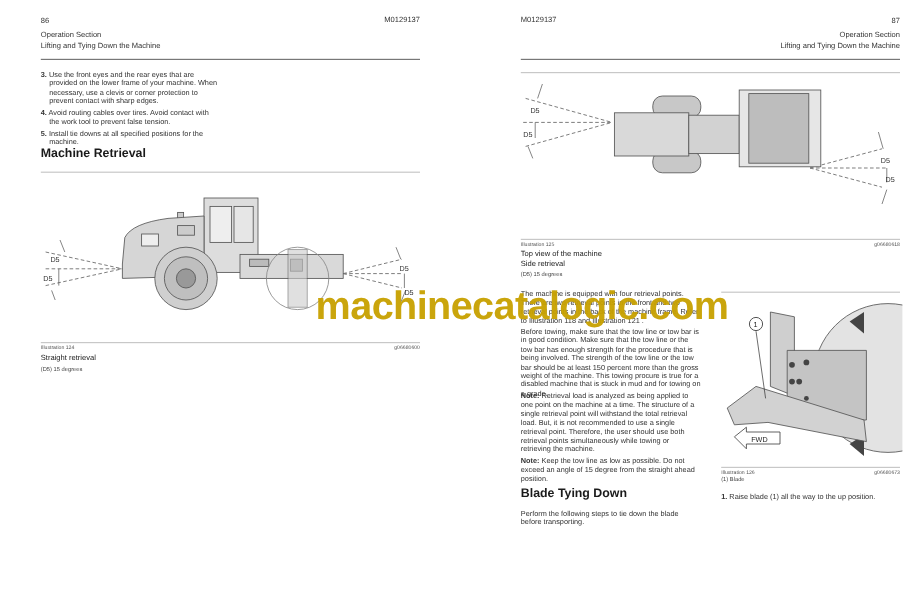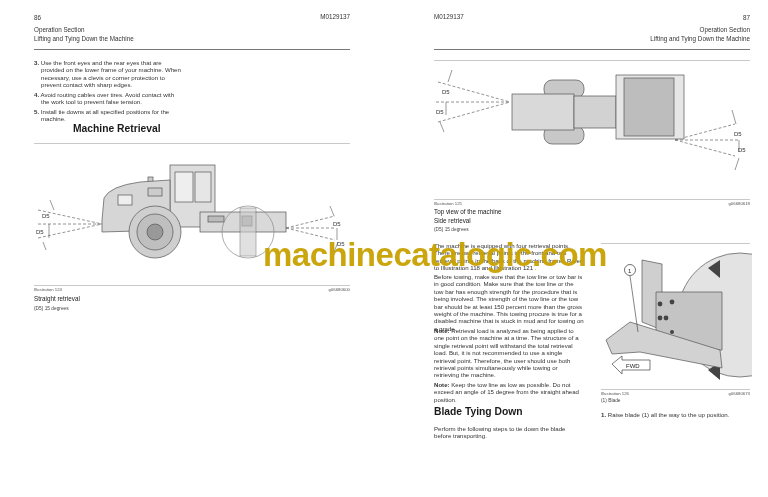--- a/index.html
+++ b/index.html
@@ -43,21 +43,21 @@
   <div class="step body-text" style="top:59px">
     <span class="indent"><b>3.</b> <span>Use the front eyes and the rear eyes that are provided on the lower frame of your machine. When necessary, use a clevis or corner protection to prevent contact with sharp edges.</span></span>
   </div>
   <div class="step body-text" style="top:91px">
     <span class="indent"><b>4.</b> <span>Avoid routing cables over tires. Avoid contact with the work tool to prevent false tension.</span></span>
   </div>
   <div class="step body-text" style="top:108px">
     <span class="indent"><b>5.</b> <span>Install tie downs at all specified positions for the machine.</span></span>
   </div>
 
-  <div class="heading" style="left:34px; top:123px;margin-left:39px;">Machine Retrieval</div>
+  <div class="heading" style="left:34px; top:123px;">Machine Retrieval</div>
   <div class="rule light" style="left:34px; width:316px; top:143px;"></div>
 
   <svg style="left:30px; top:150px;" width="330" height="130" viewBox="0 0 330 130">
 
     <g stroke="#777" stroke-width="0.8" stroke-dasharray="3,2" fill="none">
       <line x1="8" y1="60" x2="72" y2="74"></line>
       <line x1="8" y1="74" x2="72" y2="74"></line>
       <line x1="8" y1="88" x2="72" y2="74"></line>
       <line x1="256" y1="78" x2="305" y2="66"></line>
       <line x1="256" y1="78" x2="305" y2="78"></line>

